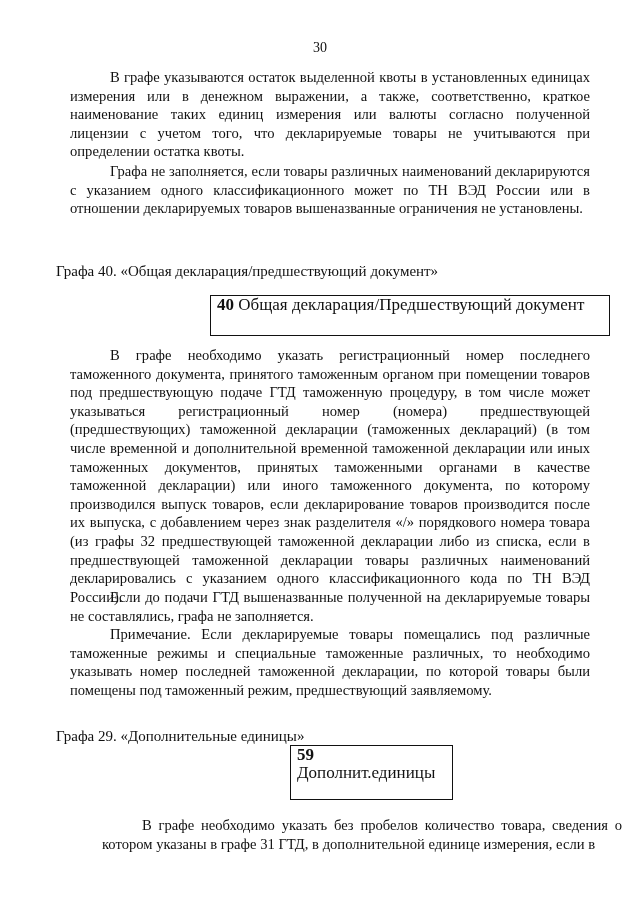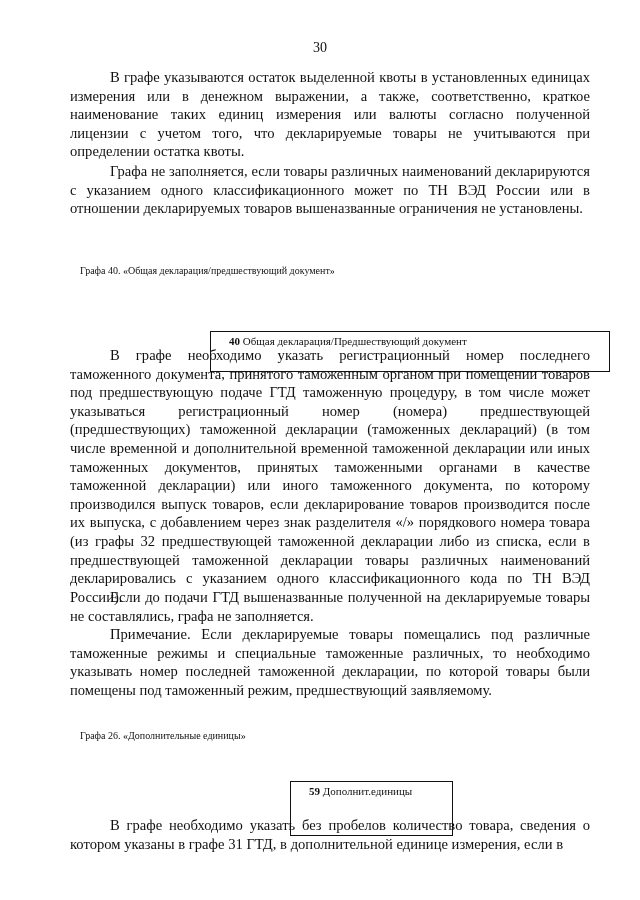--- a/index.html
+++ b/index.html
@@ -1,23 +1,23 @@
 <!DOCTYPE html>
 <html><head>
 <meta charset="utf-8">
 <style>
   html, body { margin: 0; padding: 0; background: #ffffff; }
   body { width: 640px; height: 900px; position: relative; overflow: hidden;
          font-family: "Liberation Serif", "DejaVu Serif", serif; color: #111; }
   .page-num { position: absolute; top: 40px; left: 0; width: 640px; text-align: center; font-size: 14px; }
   .para { position: absolute; left: 70px; width: 520px; font-size: 14.6px; line-height: 18.6px;
           text-align: justify; text-indent: 40px; margin: 0; }
-  .heading { position: absolute; left: 80px; font-size: 10px; line-height: 18px; margin: 0; }
-  .box { position: absolute; border: 1.6px solid #111; box-sizing: border-box; font-size: 11px; line-height: 18px;
-         padding: 0 18px; margin-top: 36px; }
+  .heading { position: absolute; left: 56px; font-size: 15px; line-height: 18px; margin: 0; }
+  .box { position: absolute; border: 1.6px solid #111; box-sizing: border-box; font-size: 17px; line-height: 18px;
+         padding: 0 6px; }
   .box b { font-weight: bold; }
 </style>
 </head>
 <body>
 
 <div class="page-num">30</div>
 
 <p class="para" style="top:68px;">В графе указываются остаток выделенной квоты в установленных единицах измерения или в денежном выражении, а также, соответственно, краткое наименование таких единиц измерения или валюты согласно полученной лицензии с учетом того, что декларируемые товары не учитываются при определении остатка квоты.</p>
 <p class="para" style="top:162px;">Графа не заполняется, если товары различных наименований декларируются с указанием одного классификационного может по ТН ВЭД России или в отношении декларируемых товаров вышеназванные ограничения не установлены.</p>
 
@@ -25,20 +25,20 @@
 
 <div class="box" style="left:210px; top:295px; width:400px; height:41px;">
   <b>40</b>
   <span>Общая декларация/Предшествующий документ</span>
 </div>
 
 <p class="para" style="top:346px;">В графе необходимо указать регистрационный номер последнего таможенного документа, принятого таможенным органом при помещении товаров под предшествующую подаче ГТД таможенную процедуру, в том числе может указываться регистрационный номер (номера) предшествующей (предшествующих) таможенной декларации (таможенных деклараций) (в том числе временной и дополнительной временной таможенной декларации или иных таможенных документов, принятых таможенными органами в качестве таможенной декларации)  или иного таможенного документа, по которому производился выпуск товаров, если декларирование товаров производится после их выпуска, с добавлением через знак разделителя «/» порядкового номера товара (из графы 32 предшествующей таможенной декларации либо из списка, если в предшествующей таможенной декларации товары различных наименований декларировались с указанием одного классификационного кода по ТН ВЭД России).</p>
 <p class="para" style="top:588px;">Если до подачи ГТД вышеназванные полученной на декларируемые товары не составлялись, графа не заполняется.</p>
 <p class="para" style="top:625px;">Примечание. Если декларируемые товары помещались под различные таможенные режимы и специальные таможенные различных, то необходимо указывать номер последней таможенной декларации, по которой товары были помещены под таможенный режим, предшествующий заявляемому.</p>
 
-<p class="heading" style="top:727px;">Графа 26. «Дополнительные единицы»</p>
+<p class="heading" style="top:727px;">Графа 29. «Дополнительные единицы»</p>
 
 <div class="box" style="left:290px; top:745px; width:163px; height:55px;">
   <b>59</b>
   <span>Дополнит.единицы</span>
 </div>
 
-<p class="para" style="top:816px;">В графе необходимо указать без пробелов количество товара, сведения о котором указаны в графе 31 ГТД, в дополнительной единице измерения, если в</p>
+<p class="para" style="top:816px;margin-left:32px;">В графе необходимо указать без пробелов количество товара, сведения о котором указаны в графе 31 ГТД, в дополнительной единице измерения, если в</p>
 
 </body></html>

